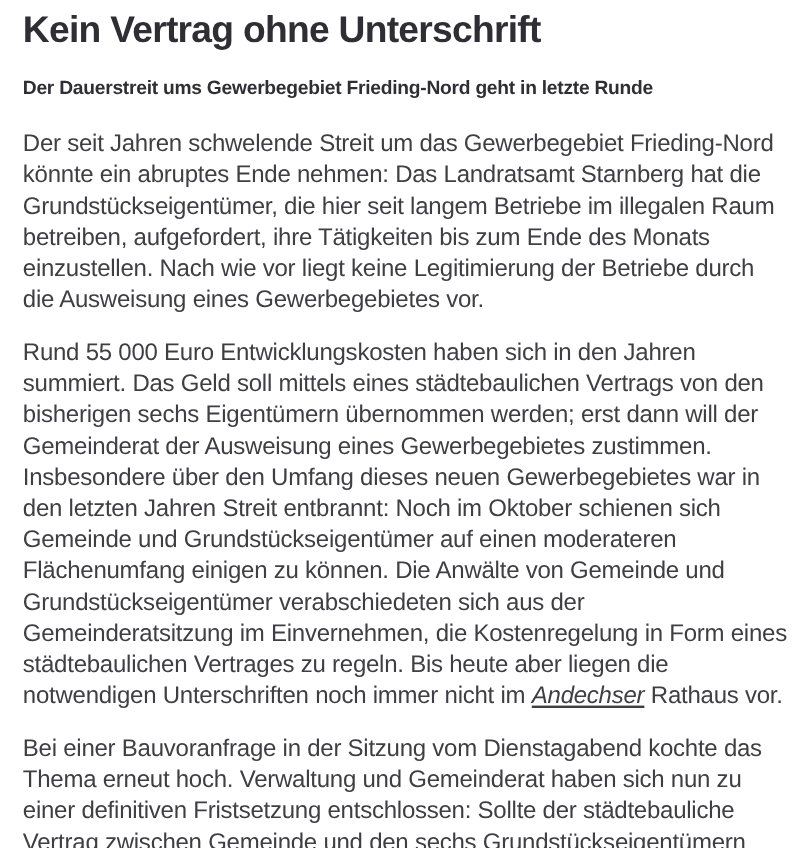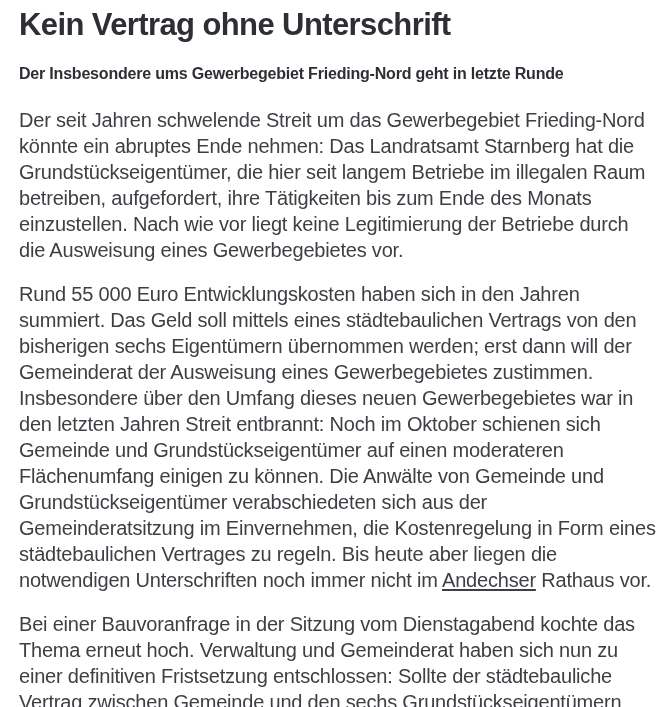--- a/index.html
+++ b/index.html
@@ -40,28 +40,29 @@
     font-weight: 400;
     letter-spacing: -0.2px;
     color: var(--text-color, #3e3e44);
     max-width: 648px;
   }
   .inline-link {
     color: var(--link-color, #3e3e44);
     text-decoration: underline;
     text-underline-offset: 2px;
     cursor: pointer;
+    font-style: italic;
   }
 </style>
 </head>
 <body>
 
 <main class="article">
   <h1 class="article-title">Kein Vertrag ohne Unterschrift</h1>
 
-  <p class="article-subtitle">Der Insbesondere ums Gewerbegebiet Frieding-Nord geht in letzte Runde</p>
+  <p class="article-subtitle">Der Dauerstreit ums Gewerbegebiet Frieding-Nord geht in letzte Runde</p>
 
   <p class="article-paragraph">Der seit Jahren schwelende Streit um das Gewerbegebiet Frieding-Nord könnte ein abruptes Ende nehmen: Das Landratsamt Starnberg hat die Grundstückseigentümer, die hier seit langem Betriebe im illegalen Raum betreiben, aufgefordert, ihre Tätigkeiten bis zum Ende des Monats einzustellen. Nach wie vor liegt keine Legitimierung der Betriebe durch die Ausweisung eines Gewerbegebietes vor.</p>
 
   <p class="article-paragraph"><span>Rund 55 000 Euro Entwicklungskosten haben sich in den Jahren summiert. Das Geld soll mittels eines städtebaulichen Vertrags von den bisherigen sechs Eigentümern übernommen werden; erst dann will der Gemeinderat der Ausweisung eines Gewerbegebietes zustimmen. Insbesondere über den Umfang dieses neuen Gewerbegebietes war in den letzten Jahren Streit entbrannt: Noch im Oktober schienen sich Gemeinde und Grundstückseigentümer auf einen moderateren Flächenumfang einigen zu können. Die Anwälte von Gemeinde und Grundstückseigentümer verabschiedeten sich aus der Gemeinderatsitzung im Einvernehmen, die Kostenregelung in Form eines städtebaulichen Vertrages zu regeln. Bis heute aber liegen die notwendigen Unterschriften noch immer nicht im </span><a class="inline-link" href="#">Andechser</a><span> Rathaus vor.</span></p>
 
   <p class="article-paragraph">Bei einer Bauvoranfrage in der Sitzung vom Dienstagabend kochte das Thema erneut hoch. Verwaltung und Gemeinderat haben sich nun zu einer definitiven Fristsetzung entschlossen: Sollte der städtebauliche Vertrag zwischen Gemeinde und den sechs Grundstückseigentümern nicht bis zum 21. April unter Dach und Fach sein, wird die Akte Frieding-Nord geschlossen. Die Gegner wird es freuen. Für die Grundstückseigentümer dagegen würde es bedeuten, dass ihre unterschiedlichen Tätigkeiten, die sie seit Jahren im rechtsfreien Raum betreiben, damit illegal sind.</p>
 </main>
 
 </body></html>

